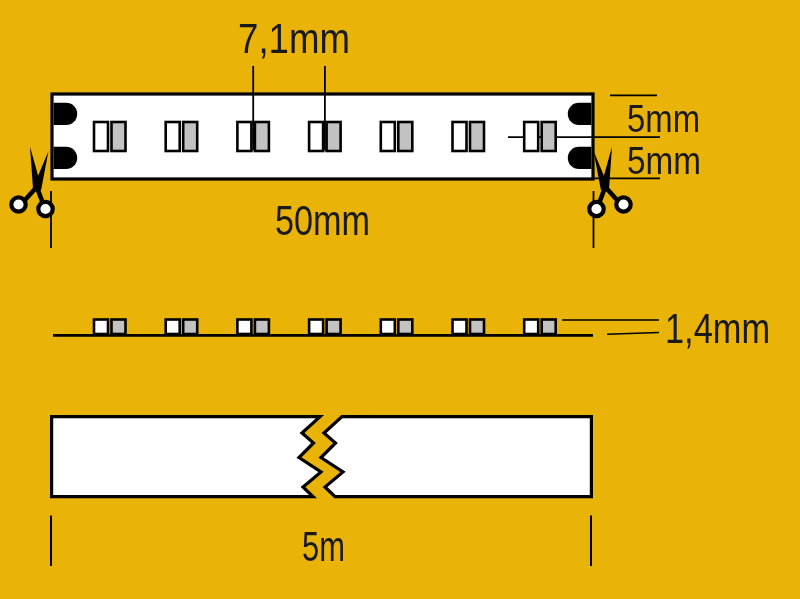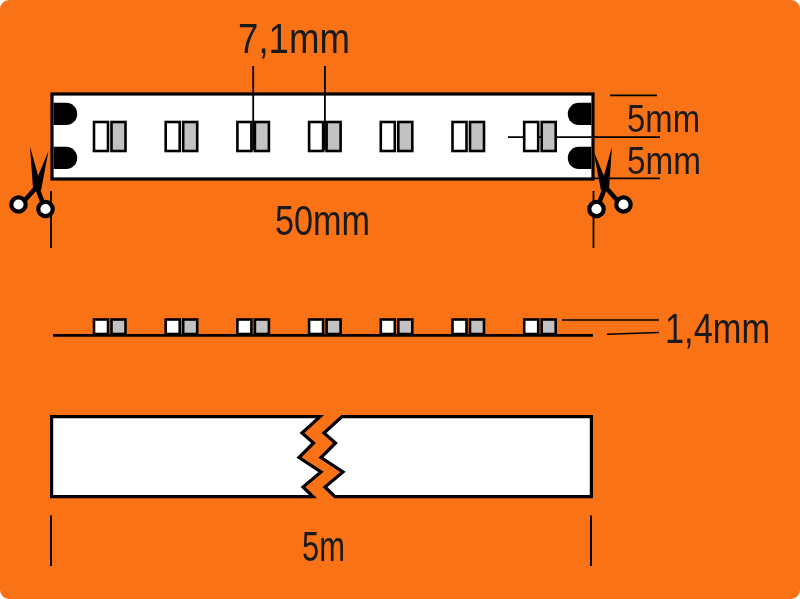--- a/index.html
+++ b/index.html
@@ -4,23 +4,22 @@
 <style>
   html, body {
     margin: 0;
     padding: 0;
     background: #ffffff;
   }
   .canvas {
     position: relative;
     width: 800px;
     height: 599px;
-    background: #f97316;
+    background: #eab308;
     overflow: hidden;
-    border-radius: 9px;
   }
   svg text {
     font-family: "Liberation Sans", sans-serif;
     fill: #1a1a1a;
   }
   .dim-label { font-size: 42px; }
   .dim-label-small { font-size: 39px; }
 </style>
 </head>
 <body>

